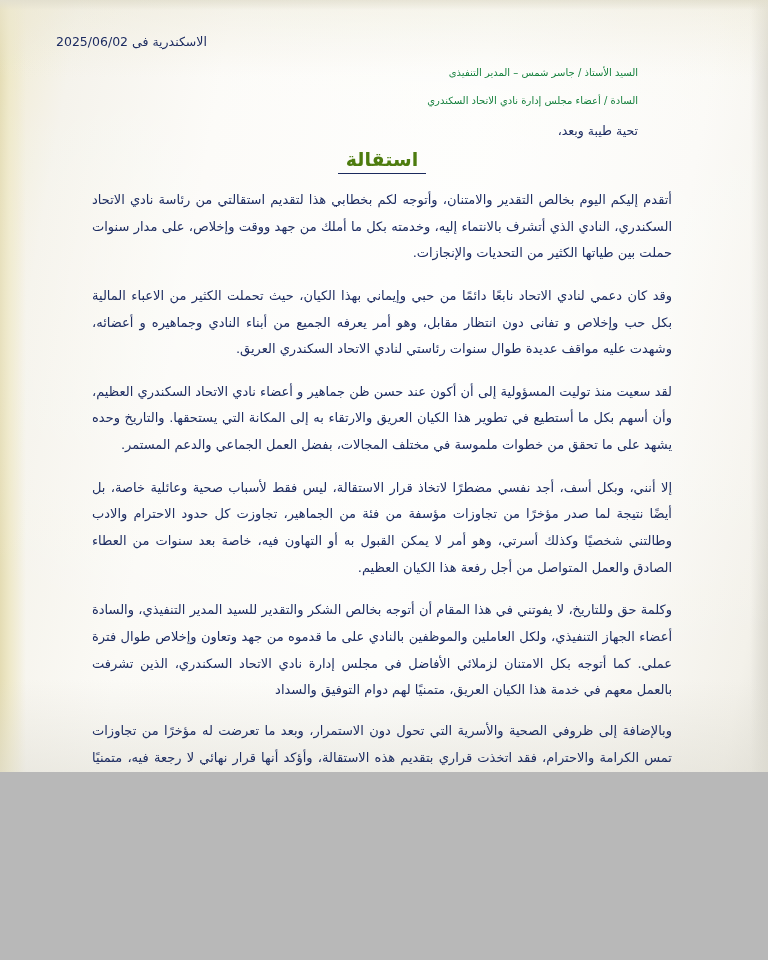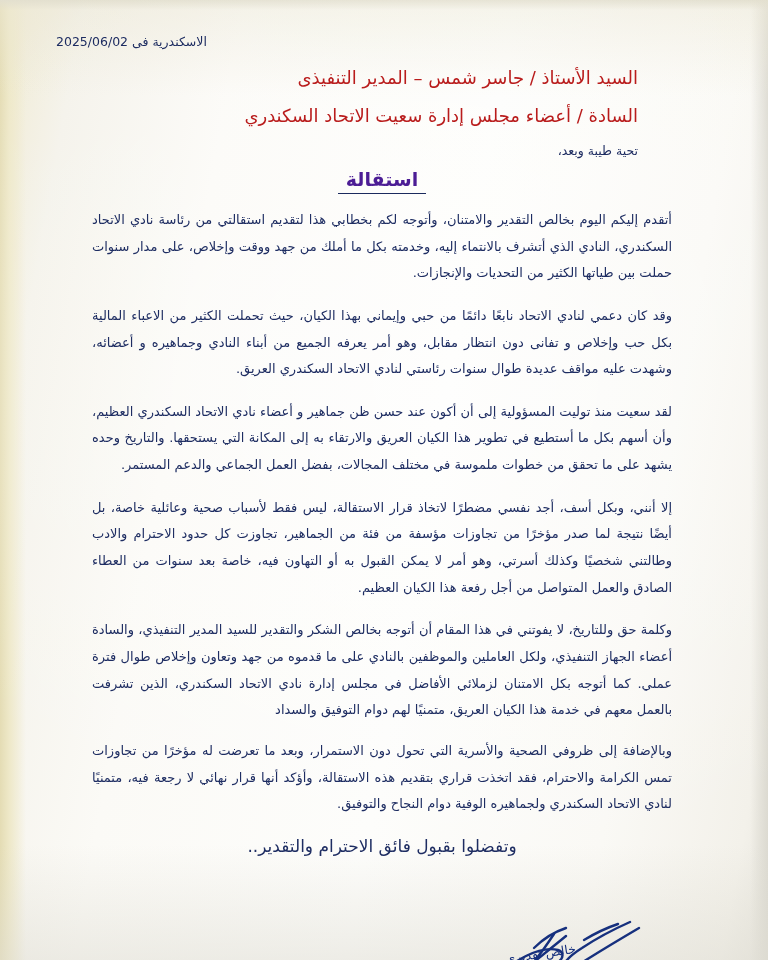--- a/index.html
+++ b/index.html
@@ -10,21 +10,21 @@
   body {
     width: 768px;
     height: 960px;
     overflow: hidden;
     font-family: "DejaVu Sans", sans-serif;
   }
 
   #page {
     position: relative;
     width: 768px;
-    height: 960px;
+    height: 772px;
     background: #f2f0e9;
     overflow: hidden;
   }
 
   
   #paper {
     position: absolute;
     inset: 0;
     background:
       linear-gradient(100deg, #efe9cf 0%, #f4f2ea 9%, #fbfaf6 26%, #fdfdfb 55%, #faf9f5 80%, #f3f1ea 95%, #e8e6de 100%);
@@ -74,43 +74,43 @@
     text-align: left;
     direction: rtl;
     font-size: 12.5px;
     letter-spacing: 0.2px;
     margin: 0 0 18px 0;
     padding-left: 16px;
     font-family: "DejaVu Sans", sans-serif;
     color: #1d2c61;
   }
   .addr {
-    font-size: 18px;
+    font-size: 10px;
     margin: 0 0 17px 0;
     padding-right: 86px;
-    color: #b91c1c;
+    color: #15803d;
   }
   .greet {
     font-size: 12.5px;
     margin: 4px 0 10px 0;
     padding-right: 86px;
     color: #1d2c61;
   }
 
   .title-wrap {
     text-align: center;
     margin: 10px 0 14px 0;
     position: relative;
   }
   .title {
     display: inline-block;
     font-size: 19px;
     font-weight: bold;
     letter-spacing: 5px;
-    color: #4c1d95;
+    color: #4d7c0f;
     position: relative;
     padding: 0 4px 3px 4px;
   }
   .title::after {
     content: "";
     position: absolute;
     left: -4px;
     right: -4px;
     bottom: -1px;
     height: 1.3px;
@@ -183,21 +183,21 @@
   <div id="edge-left"></div>
   <div id="edge-right"></div>
   <div id="edge-top"></div>
   <div id="vignette"></div>
 
   <div id="content">
 
     <p class="line-date">الاسكندرية فى 2025/06/02</p>
 
     <p class="addr">السيد الأستاذ / جاسر شمس – المدير التنفيذى</p>
-    <p class="addr">السادة / أعضاء مجلس إدارة سعيت الاتحاد السكندري</p>
+    <p class="addr">السادة / أعضاء مجلس إدارة نادي الاتحاد السكندري</p>
 
     <p class="greet">تحية طيبة وبعد،</p>
 
     <div class="title-wrap">
       <span class="title">استقالة</span>
     </div>
 
     <p class="para">أتقدم إليكم اليوم بخالص التقدير والامتنان، وأتوجه لكم بخطابي هذا لتقديم استقالتي من رئاسة نادي الاتحاد السكندري، النادي الذي أتشرف بالانتماء إليه، وخدمته بكل ما أملك من جهد ووقت وإخلاص، على مدار سنوات حملت بين طياتها الكثير من التحديات والإنجازات.</p>
     <p class="para">وقد كان دعمي لنادي الاتحاد نابعًا دائمًا من حبي وإيماني بهذا الكيان، حيث تحملت الكثير من الاعباء المالية بكل حب وإخلاص و تفانى دون انتظار مقابل، وهو أمر يعرفه الجميع من أبناء النادي وجماهيره و أعضائه، وشهدت عليه مواقف عديدة طوال سنوات رئاستي لنادي الاتحاد السكندري العريق.</p>
     <p class="para">لقد سعيت منذ توليت المسؤولية إلى أن أكون عند حسن ظن جماهير و أعضاء نادي الاتحاد السكندري العظيم، وأن أسهم بكل ما أستطيع في تطوير هذا الكيان العريق والارتقاء به إلى المكانة التي يستحقها. والتاريخ وحده يشهد على ما تحقق من خطوات ملموسة في مختلف المجالات، بفضل العمل الجماعي والدعم المستمر.</p>

